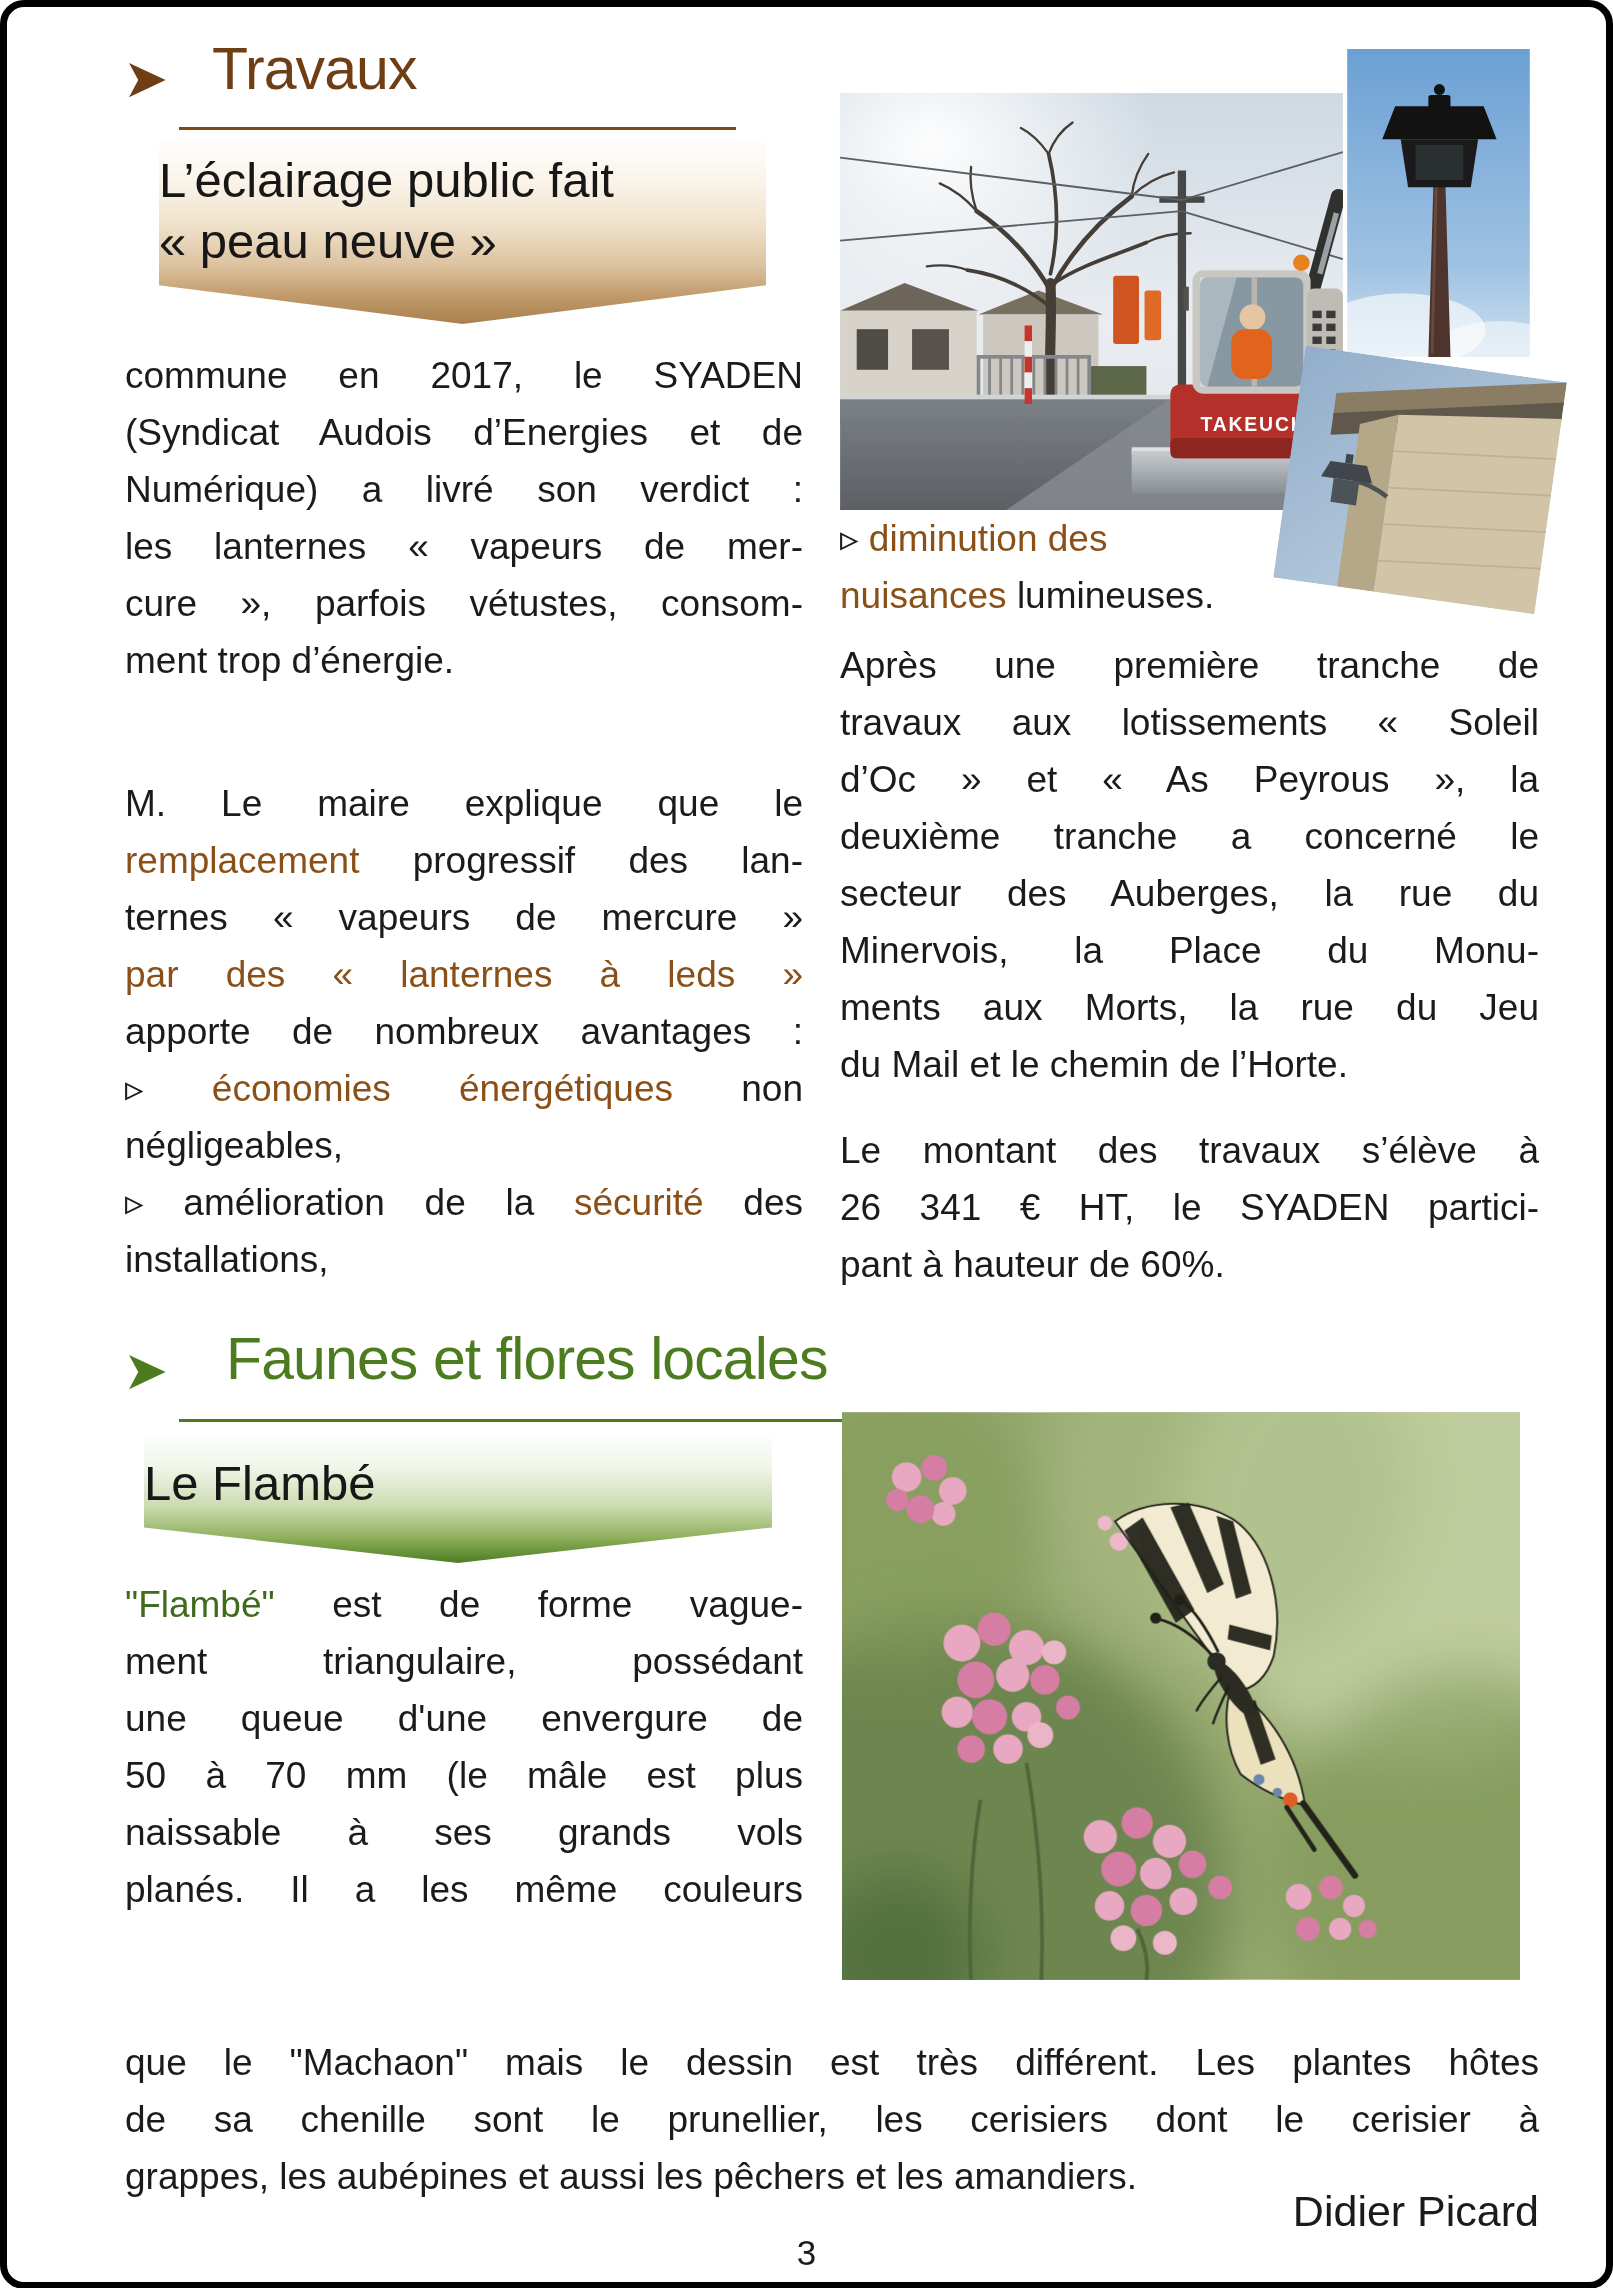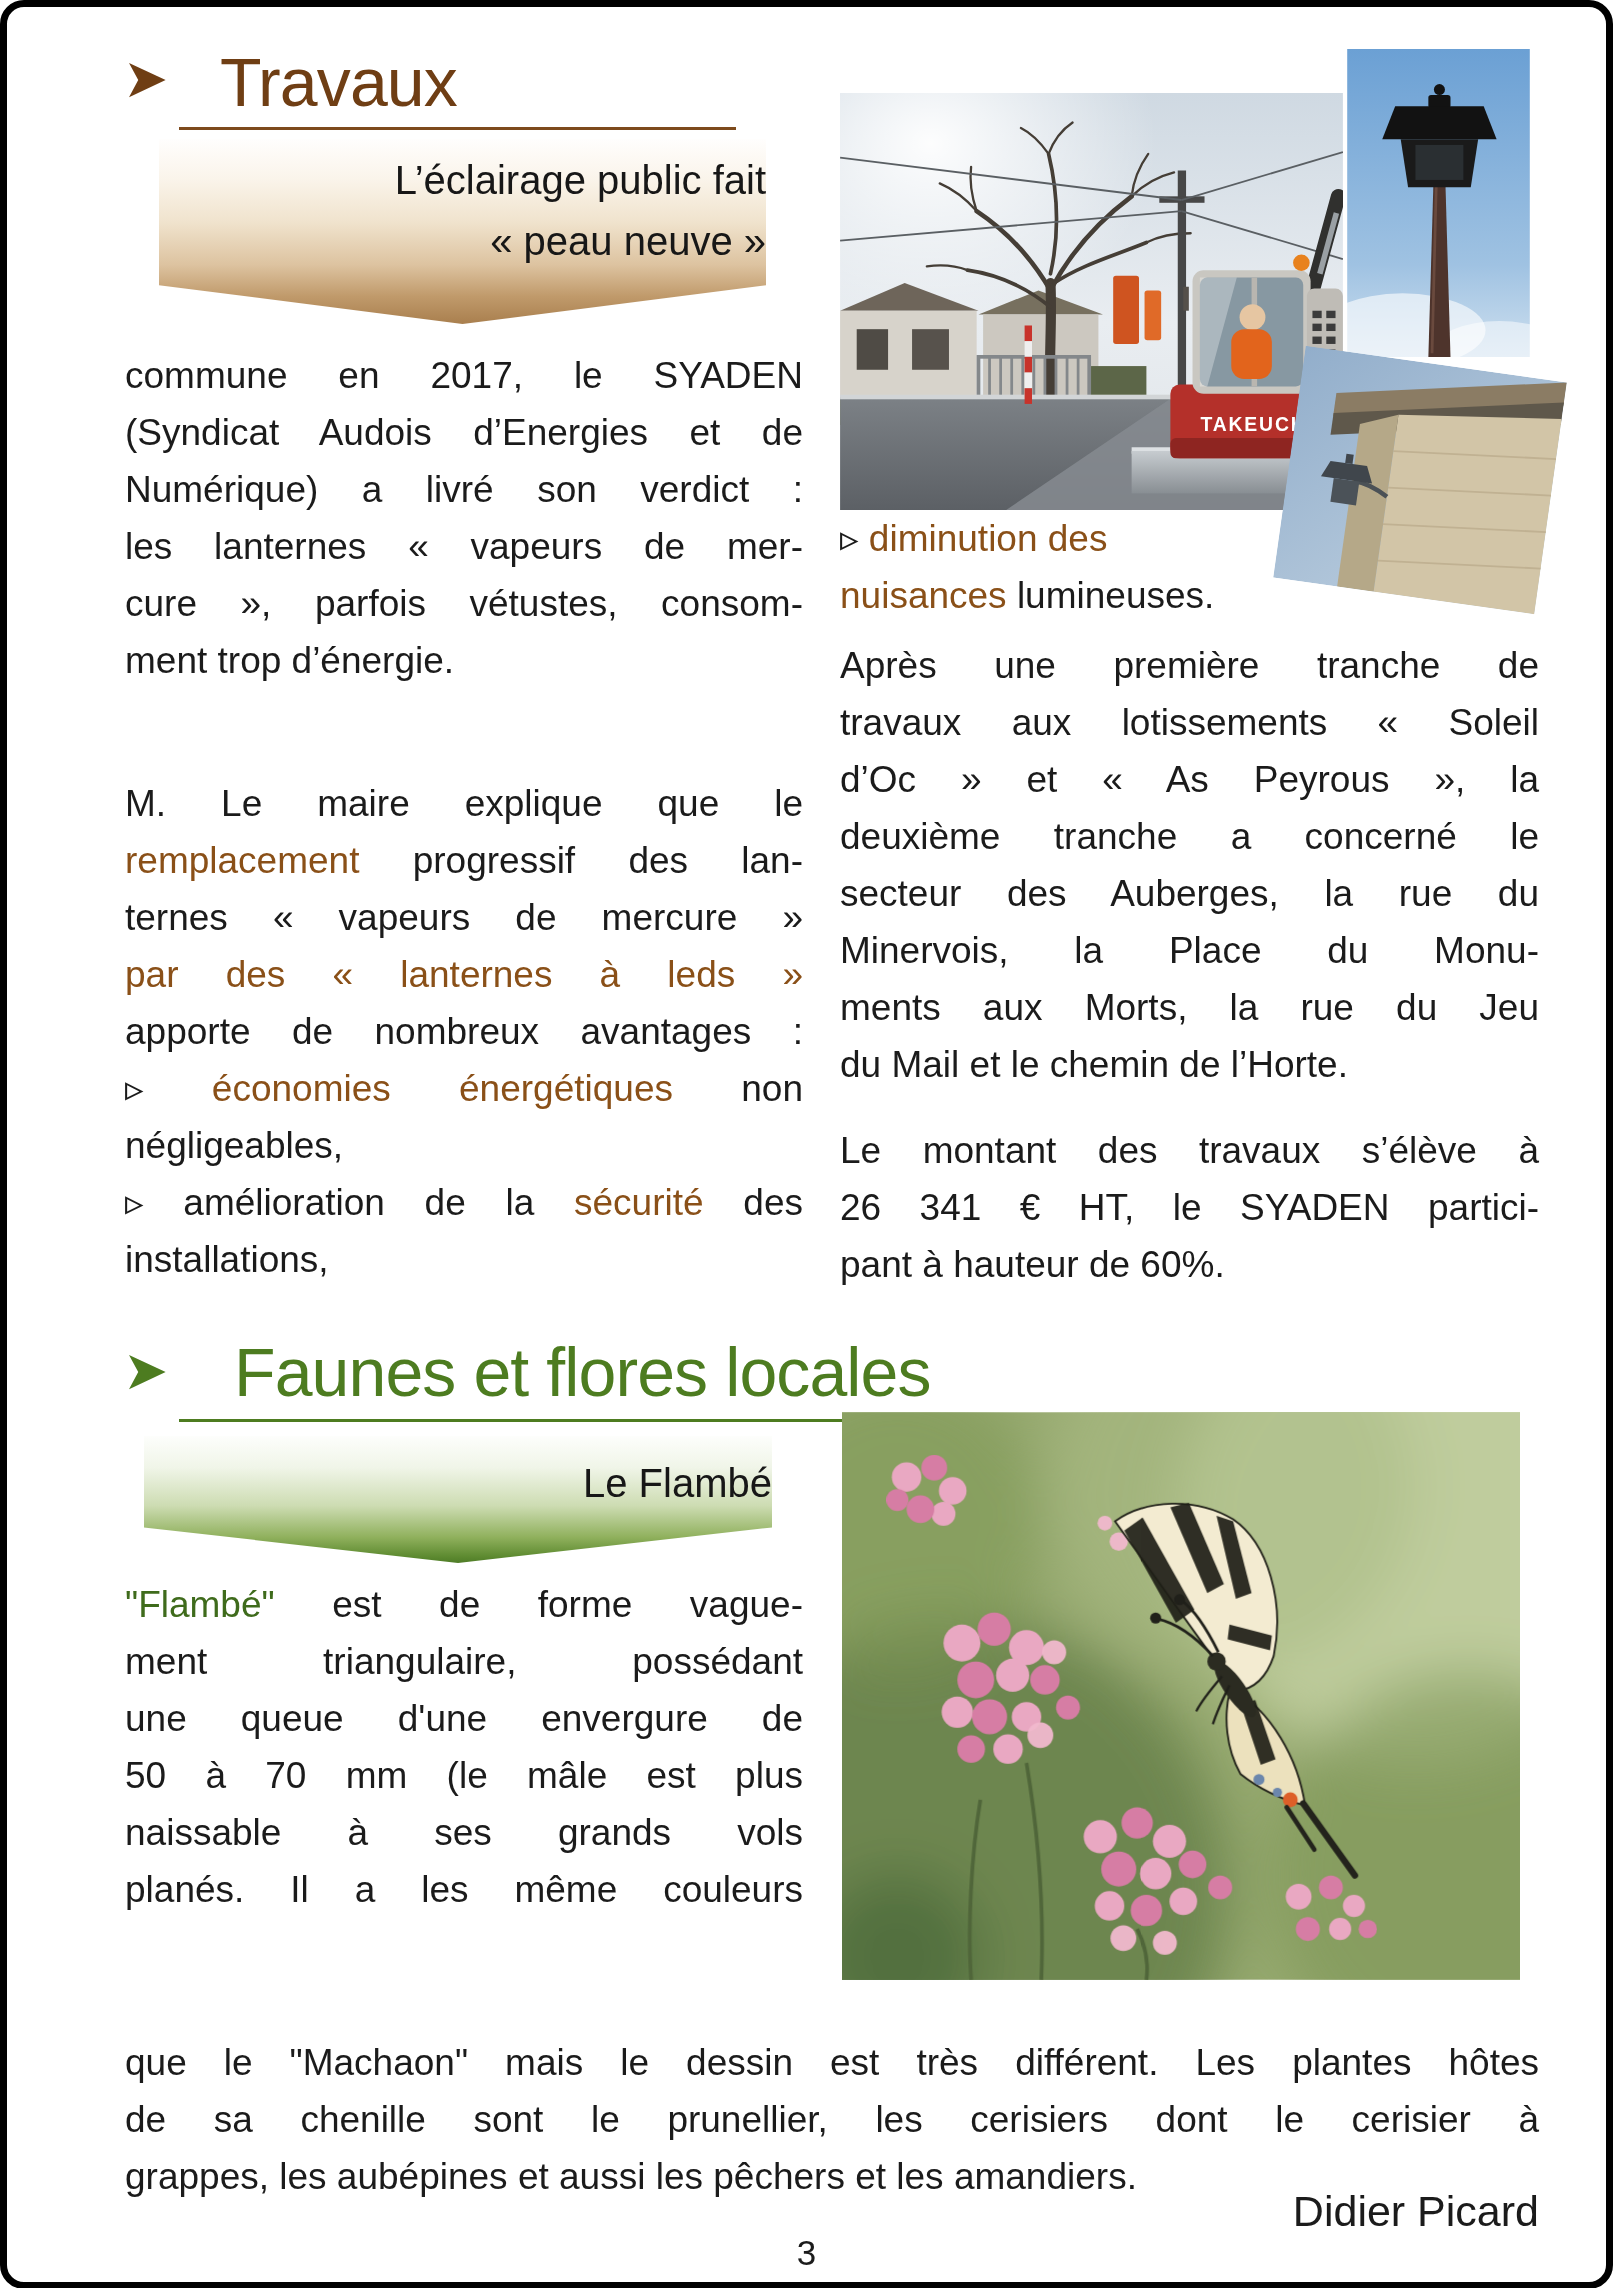--- a/index.html
+++ b/index.html
@@ -3,28 +3,28 @@
 <meta charset="utf-8">
 <style>
   html,body{margin:0;padding:0;background:#fff}
   .page{
     position:relative;width:1613px;height:2289px;background:#fff;
     border:7.4px solid #000;border-radius:24px;box-sizing:border-box;overflow:hidden;
     font-family:"Liberation Sans","DejaVu Sans",sans-serif;color:var(--text,#1b1b1b);
   }
   .abs{position:absolute}
   .sec-arrow{font-size:54px;line-height:1;font-weight:700}
-  .sec-title{margin:8px;font-size:68px;font-weight:400;letter-spacing:-0.9px;line-height:1.1}
+  .sec-title{margin:0;font-size:59px;font-weight:400;letter-spacing:-0.9px;line-height:1.1}
   .c-brown{color:var(--brown-heading,#6f3e14)}
   .c-green{color:var(--green-heading,#4d7c20)}
   .rule{height:2.8px}
   .rule-brown{background:var(--brown-rule,#7d4a1c)}
   .rule-green{background:var(--green-heading,#4d7c20)}
   .banner{box-sizing:border-box}
-  .banner .bl{text-align:right;font-size:40px;line-height:61px;color:#171717}
+  .banner .bl{text-align:left;font-size:49px;line-height:61px;color:#171717}
   .banner-brown{
     height:185px;padding-top:11px;
     background:linear-gradient(180deg,#fffefd 0%,#faf4ea 22%,#f0e3cd 45%,#ddc3a0 68%,#c09a6b 85%,#a97f4e 100%);
     clip-path:polygon(0 0,100% 0,100% 79%,50% 100%,0 79%);
     filter:drop-shadow(6.5px 8.3px 6.5px rgba(60,45,30,.4));
   }
   .banner-green{
     height:127px;padding-top:16.6px;
     background:linear-gradient(180deg,#fdfefc 0%,#f0f5e8 25%,#cddcb2 55%,#8fb05c 80%,#5d8a30 95%,#4f7c27 100%);
     clip-path:polygon(0 0,100% 0,100% 72%,50% 100%,0 72%);

